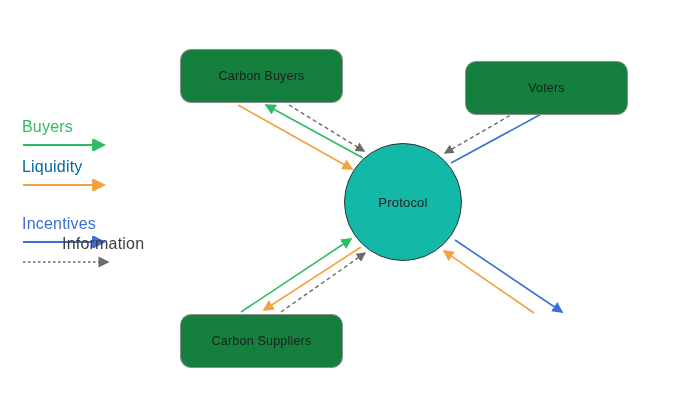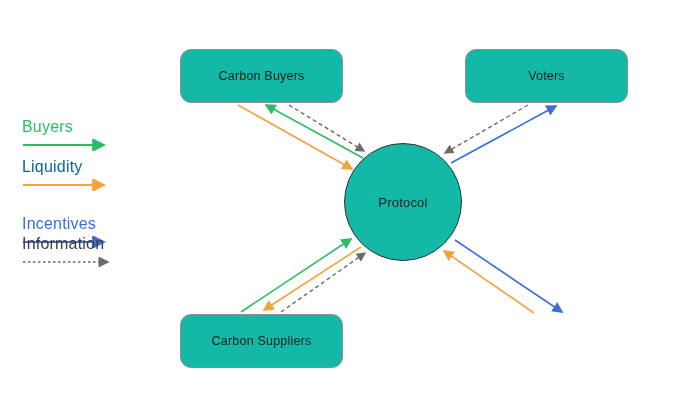--- a/index.html
+++ b/index.html
@@ -20,21 +20,21 @@
     position: absolute;
     left: 0; top: 0;
     width: 679px;
     height: 402px;
   }
   
   .node-box {
     position: absolute;
     width: 163px;
     height: 54px;
-    background: #14b8a6;
+    background: #15803d;
     border: 1.6px solid #8e8e8e;
     border-radius: 11px;
     display: flex;
     align-items: center;
     justify-content: center;
     box-sizing: border-box;
   }
   .node-box .node-label {
     font-size: 12.5px;
     font-weight: 500;
@@ -124,21 +124,21 @@
         <line x1="1" y1="6" x2="82" y2="6" stroke-width="2" marker-end="url(#m-liquidity)" stroke="#f2a33d"></line>
       </svg>
     </div>
     <div class="legend-item" id="li-incentives">
       <span class="legend-label" style="color: rgb(58, 111, 216);">Incentives</span>
       <svg class="legend-arrow" width="92" height="12">
         <line x1="1" y1="6" x2="82" y2="6" stroke-width="2" marker-end="url(#m-incentives)" stroke="#3a6fd8"></line>
       </svg>
     </div>
     <div class="legend-item" id="li-information">
-      <span class="legend-label" style="color: rgb(61, 61, 61);">Information</span>
+      <span class="legend-label" style="color: rgb(61, 61, 61); margin-left: 40px;">Information</span>
       <svg class="legend-arrow" width="96" height="12">
         <line x1="1" y1="6" x2="86" y2="6" stroke-width="1.6" stroke-dasharray="2.5 2.5" marker-end="url(#m-information)" stroke="#6b6b6b"></line>
       </svg>
     </div>
   </div>
 
   <svg class="edges" viewBox="0 0 679 402">
 
     <line x1="238" y1="105" x2="352" y2="169" stroke-width="1.6" marker-end="url(#m-liquidity)" stroke="#f2a33d"></line>
     <line x1="363" y1="158" x2="266" y2="105" stroke-width="1.6" marker-end="url(#m-carbon)" stroke="#2cbd62"></line>
@@ -152,21 +152,21 @@
     <line x1="281" y1="312" x2="365" y2="253" stroke-width="1.4" stroke-dasharray="4 3" marker-end="url(#m-information)" stroke="#6b6b6b"></line>
 
     <line x1="534" y1="313" x2="444" y2="251" stroke-width="1.6" marker-end="url(#m-liquidity)" stroke="#f2a33d"></line>
     <line x1="455" y1="240" x2="562" y2="312" stroke-width="1.6" marker-end="url(#m-incentives)" stroke="#3a6fd8"></line>
   </svg>
 
   <div class="node-box" style="left:180px; top:49px;">
     <span class="node-label">Carbon Buyers</span>
   </div>
 
-  <div class="node-box" style="left:465px; top:49px;">
+  <div class="node-box" style="left:465px; top:61px;">
     <span class="node-label">Voters</span>
   </div>
 
   <div class="node-box" style="left:180px; top:314px;text-align:right;">
     <span class="node-label">Carbon Suppliers</span>
   </div>
 
 
   <div class="node-circle">
     <span class="node-label">Protocol</span>

